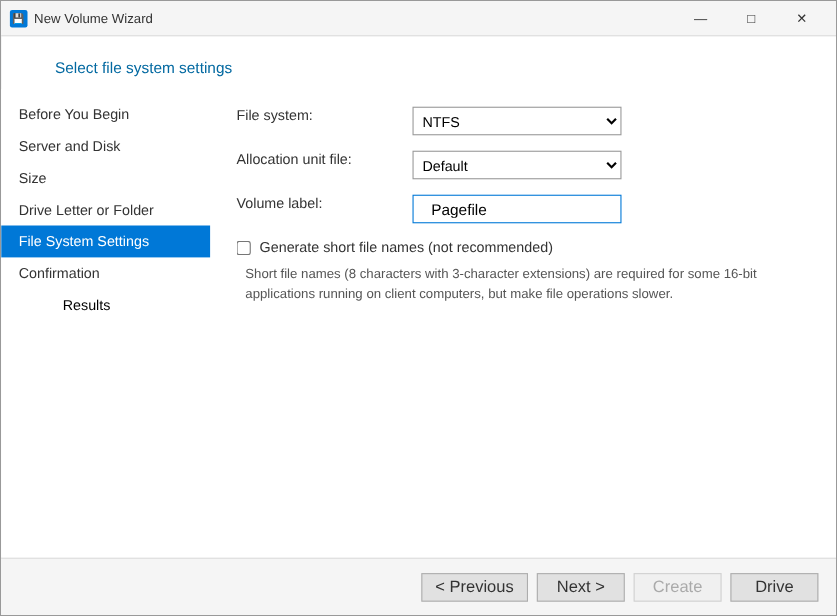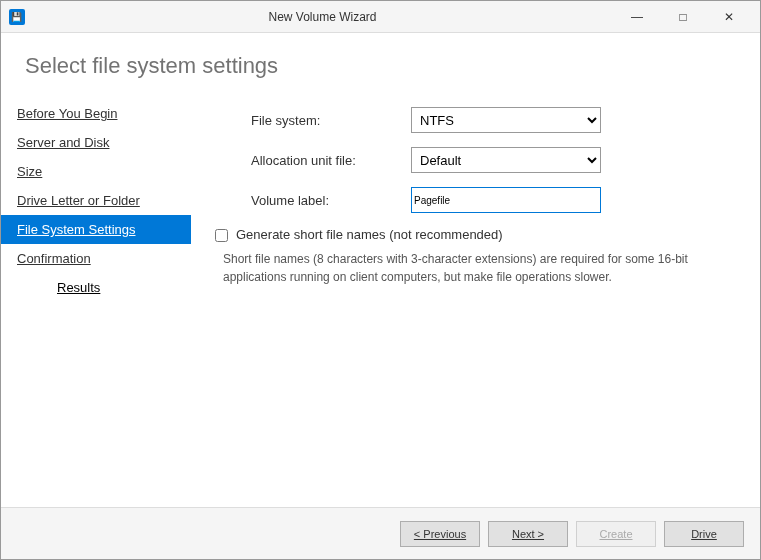--- a/index.html
+++ b/index.html
@@ -39,21 +39,20 @@
       display: flex;
       align-items: center;
       justify-content: center;
       color: white;
       font-size: 9px;
     }
     .title-bar-text {
       font-size: 12px;
       color: #333;
       flex: 1;
-      text-align: center;
     }
     .title-bar-buttons {
       display: flex;
       gap: 0;
     }
     .title-bar-btn {
       width: 46px;
       height: 32px;
       border: none;
       background: transparent;
@@ -65,62 +64,60 @@
       color: #333;
     }
     .content-area {
       display: flex;
       flex-direction: column;
       flex: 1;
       overflow: hidden;
     }
     .page-title {
       padding: 20px 24px 12px 24px;
-      font-size: 22px;
+      font-size: 14px;
       font-weight: 300;
-      color: #737373;
+      color: #0369a1;
       border-bottom: none;
+      margin-left: 25px;
     }
     .main-content {
       display: flex;
       flex: 1;
       overflow: hidden;
     }
     .sidebar {
       width: 190px;
       flex-shrink: 0;
       padding: 8px 0;
       background: #fff;
     }
     .sidebar-item {
       padding: 7px 16px;
       cursor: pointer;
       color: #333;
       font-size: 13px;
-      text-decoration: underline;
     }
     .sidebar-item.active {
       background: #0078d7;
       color: #fff;
     }
     .sidebar-item.disabled {
       color: #000000;
       cursor: default;
       margin-left: 40px;
     }
     .form-area {
       flex: 1;
       padding: 16px 24px;
       overflow-y: auto;
     }
     .form-row {
       display: flex;
-      align-items: center;
       margin-bottom: 14px;
-      margin-left: 36px;
     }
     .form-label {
       width: 160px;
       color: #333;
       font-size: 13px;
       flex-shrink: 0;
     }
     .form-control {
       width: 190px;
     }
@@ -131,22 +128,22 @@
       background: #fff;
       font-size: 13px;
       padding: 2px 4px;
       appearance: auto;
       cursor: pointer;
     }
     input.win-input {
       width: 190px;
       height: 26px;
       border: 1px solid #0078d7;
-      font-size: 10px;
-      padding: 2px 2px;
+      font-size: 14px;
+      padding: 2px 16px;
       outline: none;
     }
     .checkbox-row {
       display: flex;
       align-items: flex-end;
       margin-bottom: 8px;
     }
     .checkbox-row input[type="checkbox"] {
       margin-right: 8px;
       margin-top: 2px;
@@ -173,25 +170,24 @@
       justify-content: flex-end;
       padding: 0 16px;
       gap: 8px;
       flex-shrink: 0;
     }
     .win-btn {
       min-width: 80px;
       height: 26px;
       border: 1px solid #adadad;
       background: #e1e1e1;
-      font-size: 11px;
+      font-size: 15px;
       cursor: pointer;
       padding: 0 12px;
       color: #333;
-      text-decoration: underline;
     }
     .win-btn:disabled { color: #aaa; background: #f0f0f0; border-color: #d0d0d0; cursor: default; }
   </style>
 </head>
 <body>
 
 <div class="window">
 
   <div class="title-bar">
     <div class="title-bar-icon">

